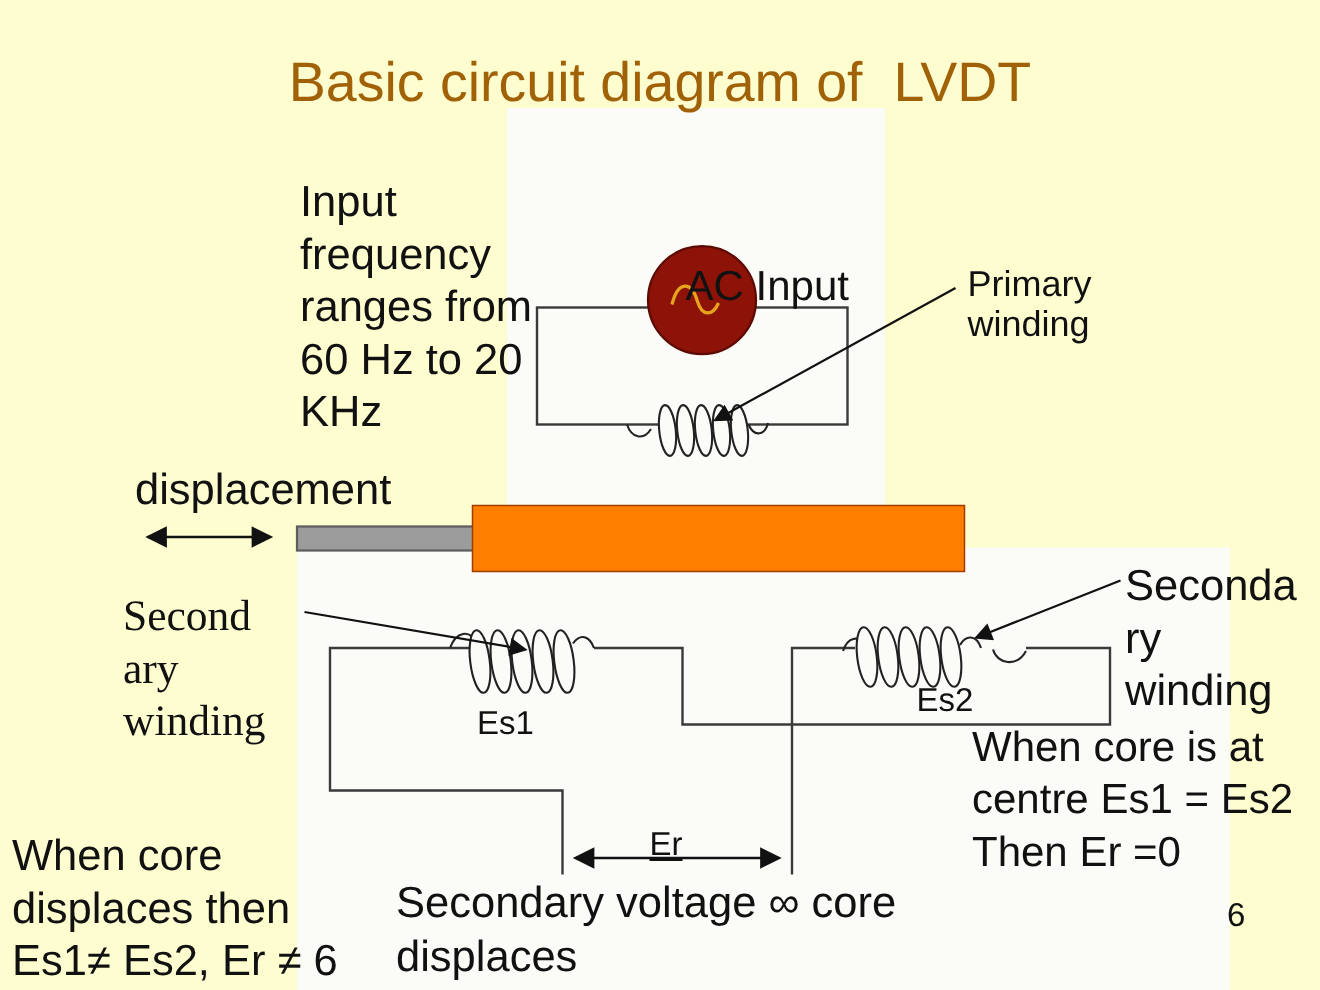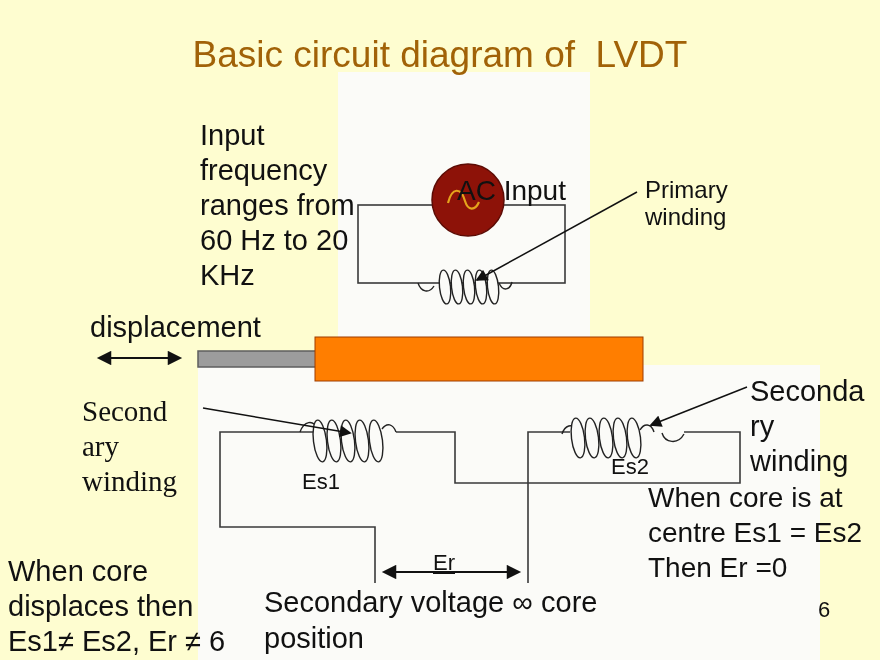--- a/index.html
+++ b/index.html
@@ -22,21 +22,21 @@
   .t25{font-size:28px;line-height:30px;margin-top:36px;}
   .t24{font-size:24px;line-height:27px;}
   .t23{font-size:29px;line-height:26px;}
   .t22{font-size:22px;line-height:24px;}
   #lbl-input-frequency{left:200px;top:118px;width:170px;}
   #lbl-ac-input{left:457px;top:140px;}
   #lbl-primary-winding{left:645px;top:176px;}
   #lbl-displacement{left:90px;top:314px;}
   #lbl-secondary-left{left:82px;top:394px;font-family:Liberation Serif, serif;}
   #lbl-secondary-right{left:750px;top:374px;}
-  #lbl-es1{left:302px;top:470px;}
+  #lbl-es1{left:318px;top:470px;}
   #lbl-es2{left:611px;top:455px;text-align:right;}
   #lbl-er{left:433px;top:551px;text-decoration:underline;}
   #lbl-core-centre{left:648px;top:480px;}
   #lbl-core-displaced{left:8px;top:554px;}
   #lbl-secondary-voltage{left:264px;top:584px;line-height:36px;}
   #lbl-page-number{left:818px;top:598px;}
 </style>
 </head>
 <body>
 
@@ -146,15 +146,15 @@
 
 <div class="lbl t28" id="lbl-core-centre">When core is at
 centre Es1 = Es2
 Then Er =0</div>
 
 <div class="lbl t29" id="lbl-core-displaced">When core
 displaces then
 Es1≠ Es2, Er ≠ 6</div>
 
 <div class="lbl t29" id="lbl-secondary-voltage">Secondary voltage ∞ core
-position</div>
+displaces</div>
 
 <div class="lbl t22" id="lbl-page-number">6</div>
 
 </body></html>

